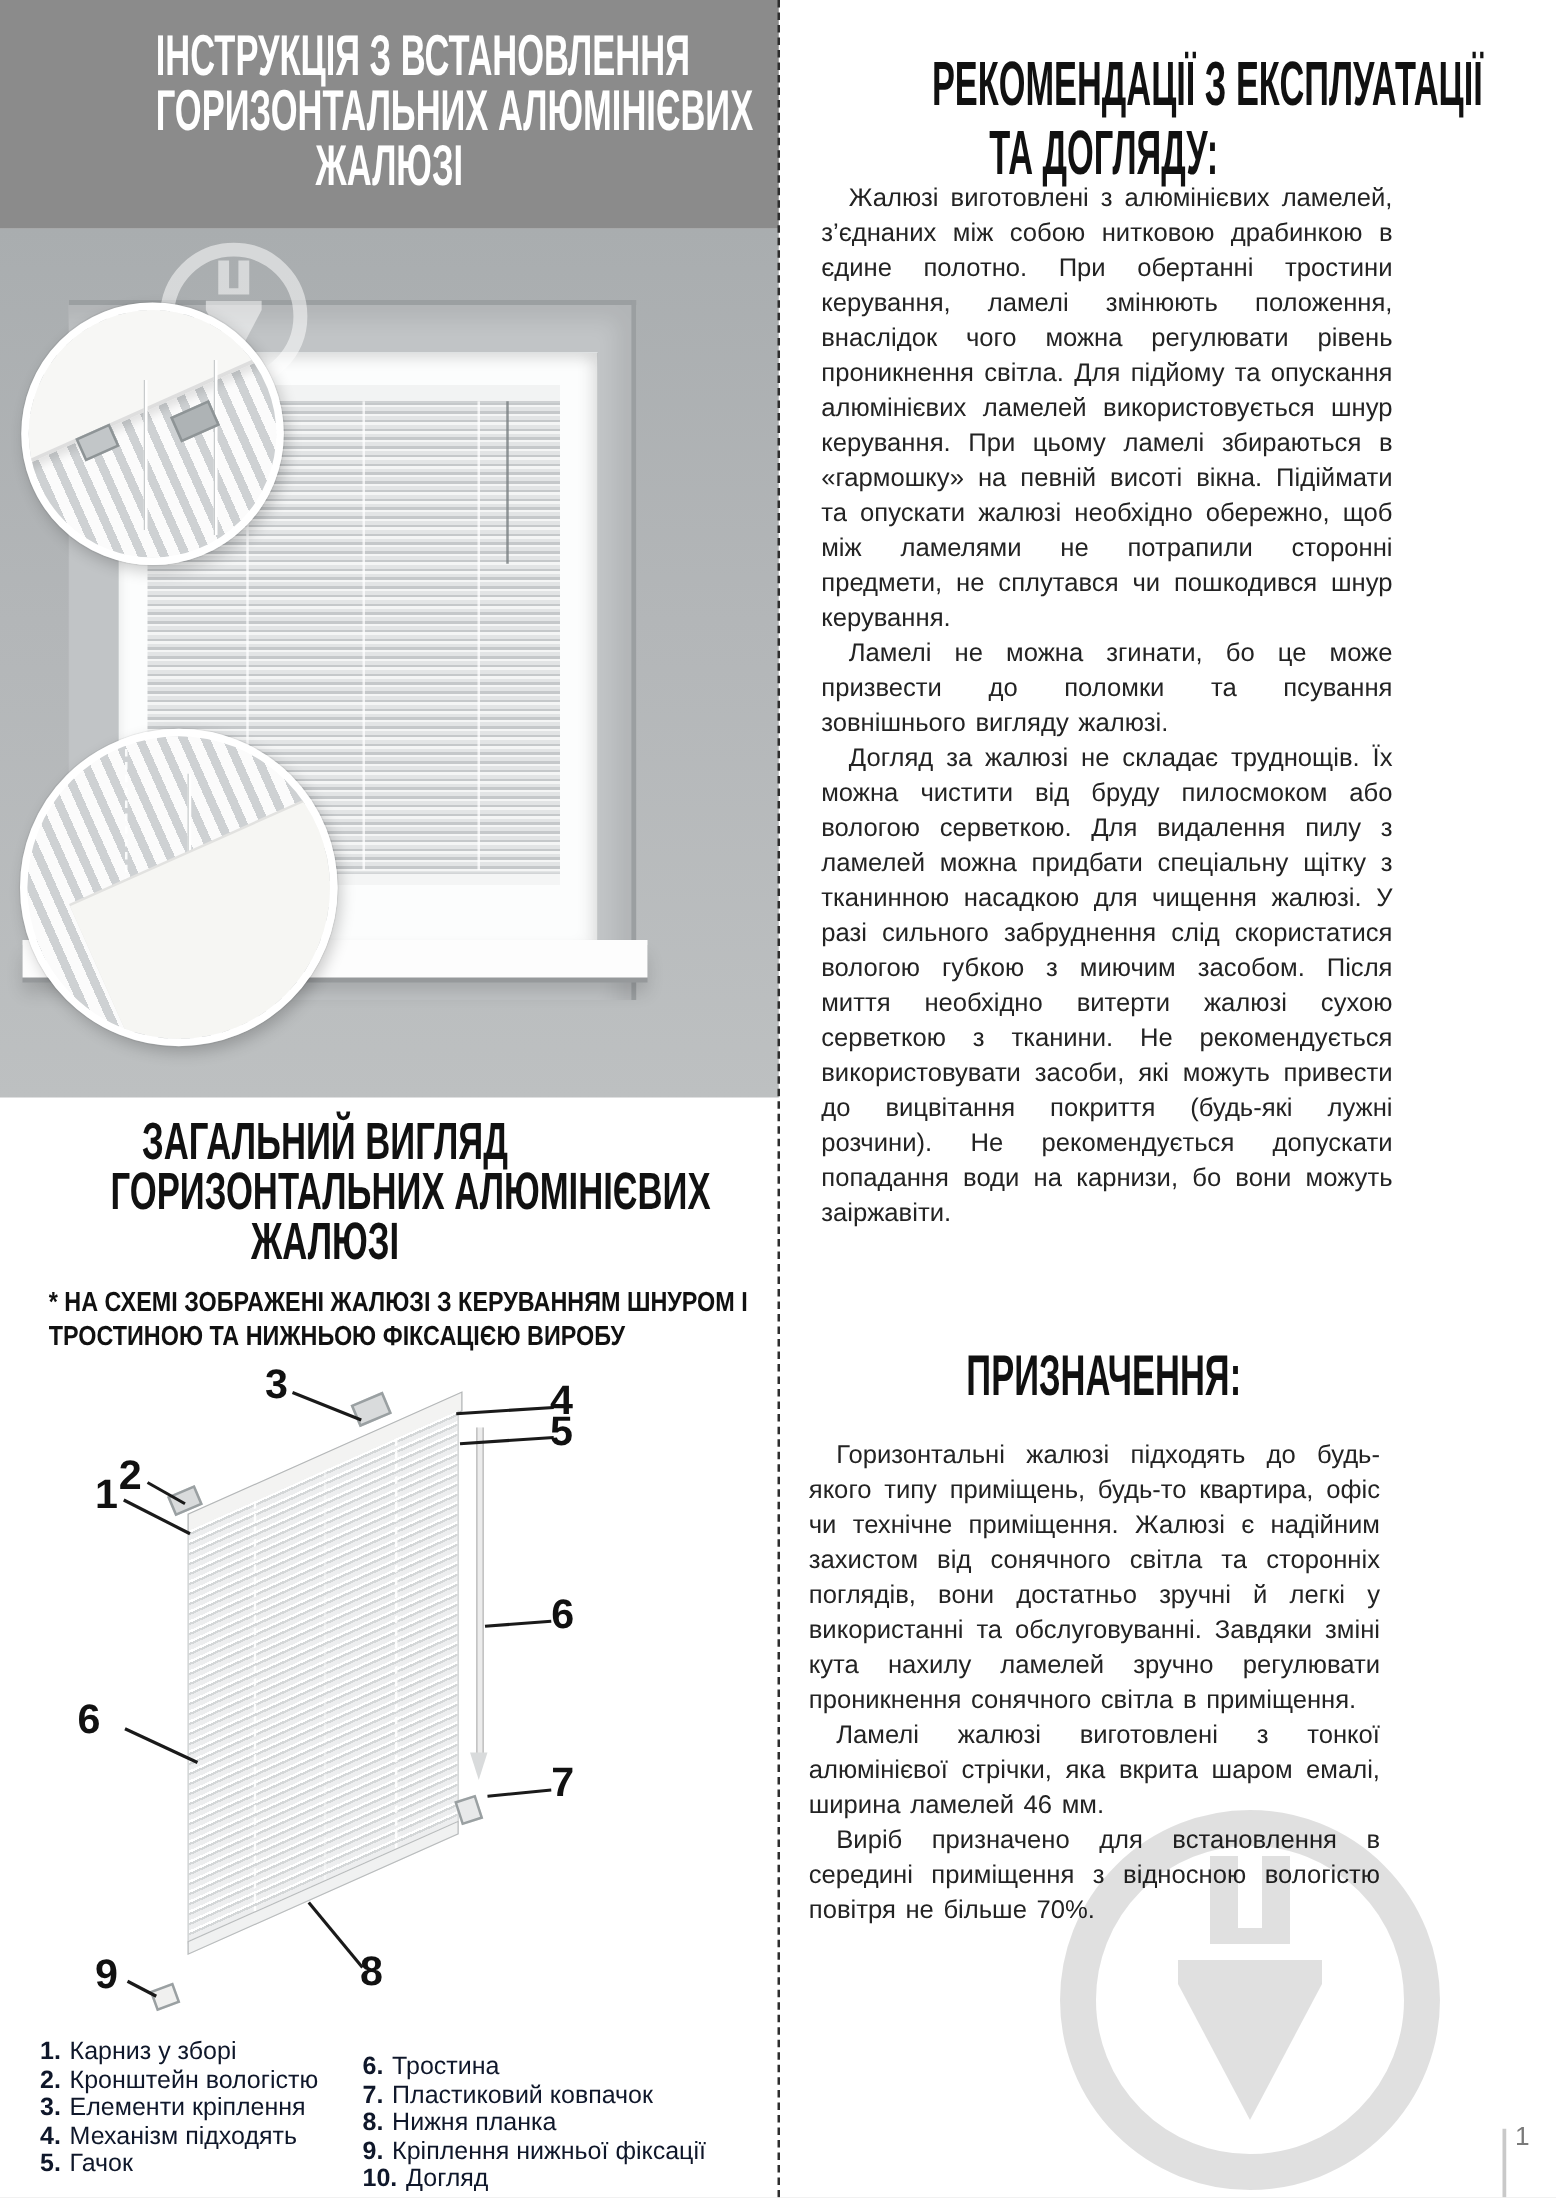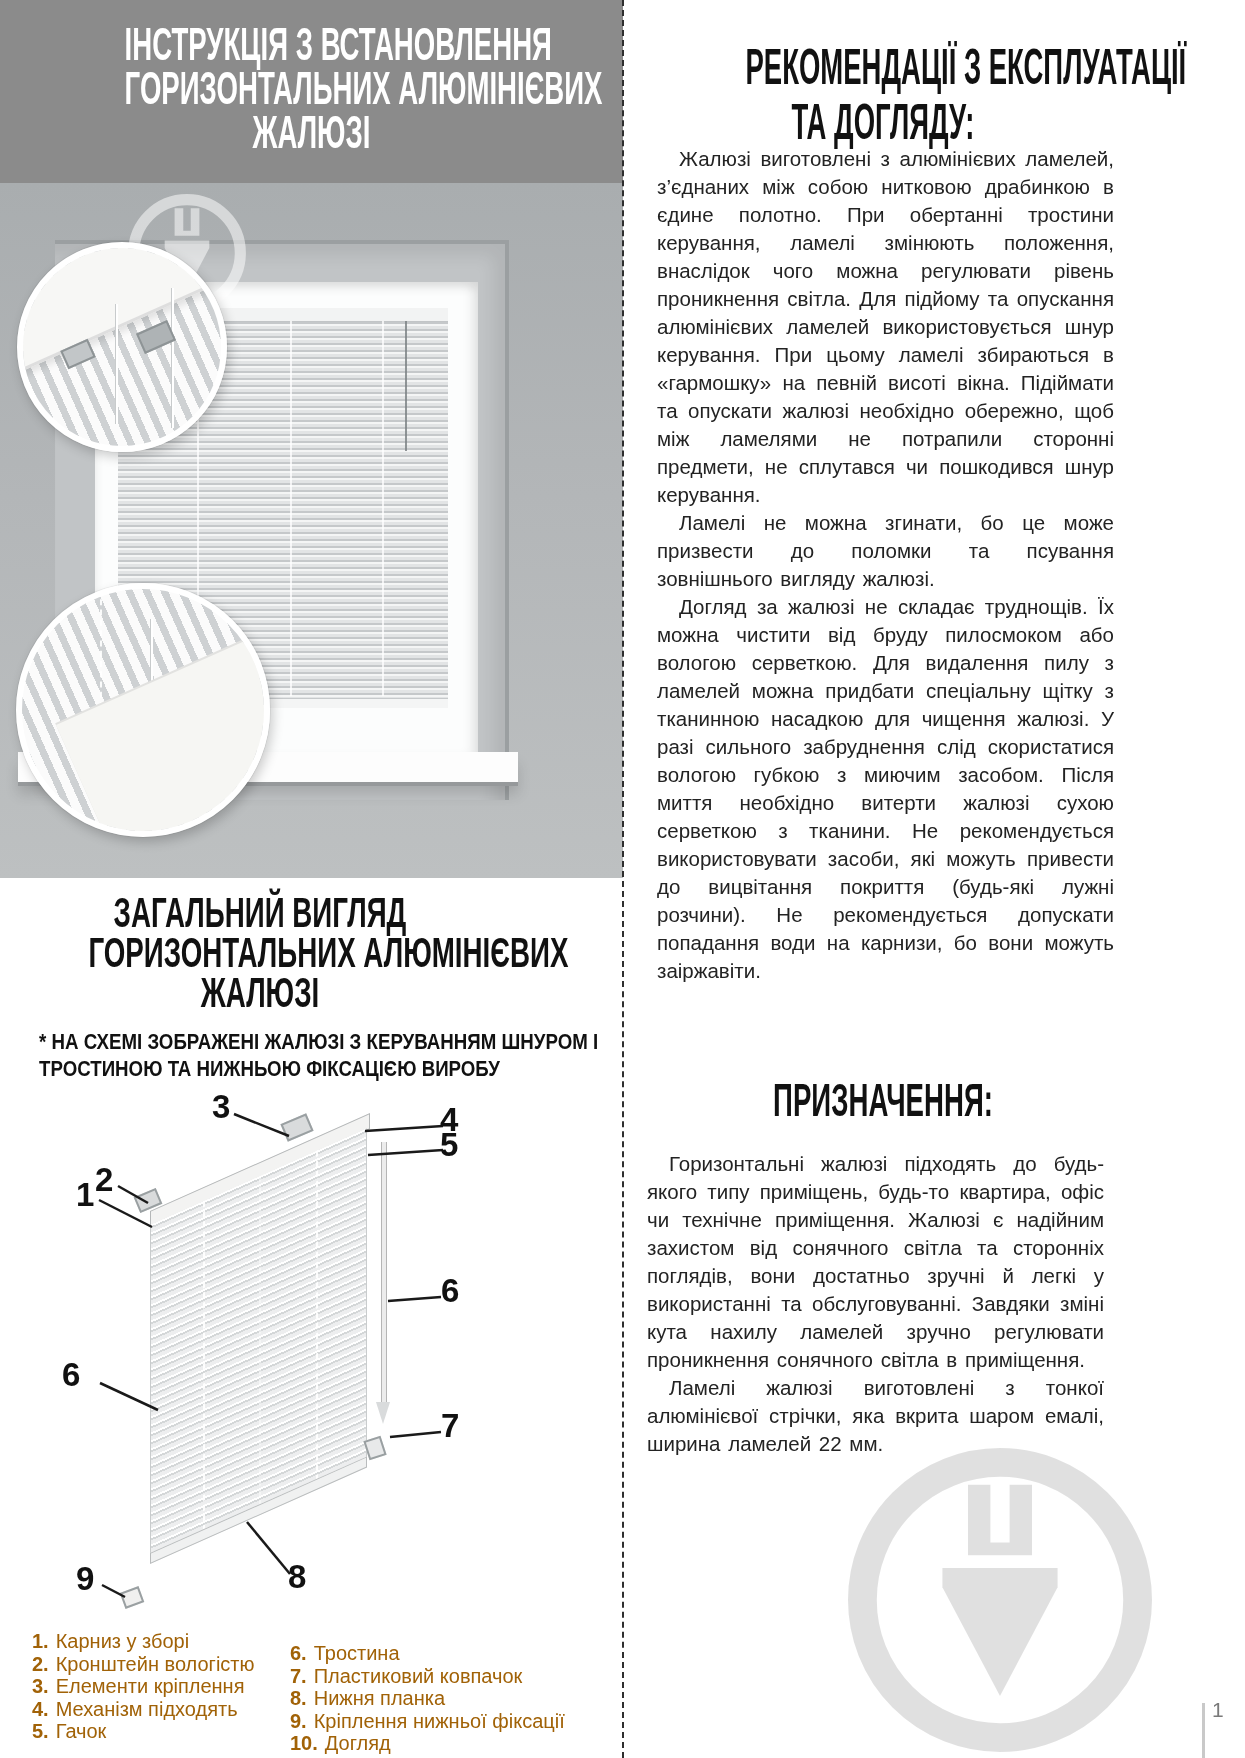--- a/index.html
+++ b/index.html
@@ -66,21 +66,21 @@
      background:#f0f1f1;border:1px solid #b9bcbd;}
   .d-wand{left:381px;top:1142px;width:4px;height:262px;background:#ececec;border-left:1px solid #b5b5b5;border-right:1px solid #b5b5b5;}
   .d-cone{left:376px;top:1402px;width:0;height:0;border-left:7px solid transparent;border-right:7px solid transparent;border-top:22px solid #d9dbdc;}
   .d-fix{left:366px;top:1438px;width:14px;height:16px;background:#e8e9ea;border:2px solid #9aa0a2;transform:rotate(-18deg);}
   .d-br{background:#d9dbdc;border:2px solid #9aa0a2;transform:rotate(-23deg);}
   .d-fix9{left:122px;top:1589px;width:16px;height:13px;background:#f0f0ef;border:2px solid #9aa0a2;transform:rotate(-20deg);}
   .co{position:absolute;font-weight:700;font-size:33px;color:#111;line-height:1;}
   .d-svg{left:0;top:1090px;width:520px;height:520px;}
   .d-svg line{stroke:#1a1a1a;stroke-width:2.5;}
   
-  .legend{left:32px;top:1630px;width:575px;display:flex;font-size:20px;line-height:22.5px;color:#a16207;}
+  .legend{left:32px;top:1630px;width:575px;display:flex;font-size:20px;line-height:22.5px;color:#0f172a;}
   .lcol1{width:258px;}
   .lcol2{width:317px;margin-top:12px;}
   .lrow{white-space:nowrap;}
   .ln{font-weight:700;margin-right:7px;}
   
   .pnum-line{left:1202px;top:1703px;width:3px;height:55px;background:#c9c9c9;}
   .pnum{left:1212px;top:1698px;font-size:21px;color:#7a7a7a;}
 </style>
 </head>
 <body>
@@ -197,21 +197,22 @@
   <div class="abs copy rec-copy">
     <p>Жалюзі виготовлені з алюмінієвих ламелей, з’єднаних між собою нитковою драбинкою в єдине полотно. При обертанні тростини керування, ламелі змінюють положення, внаслідок чого можна регулювати рівень проникнення світла. Для підйому та опускання алюмінієвих ламелей використовується шнур керування. При цьому ламелі збираються в «гармошку» на певній висоті вікна. Підіймати та опускати жалюзі необхідно обережно, щоб між ламелями не потрапили сторонні предмети, не сплутався чи пошкодився шнур керування.</p>
     <p>Ламелі не можна згинати, бо це може призвести до поломки та псування зовнішнього вигляду жалюзі.</p>
     <p>Догляд за жалюзі не складає труднощів. Їх можна чистити від бруду пилосмоком або вологою серветкою. Для видалення пилу з ламелей можна придбати спеціальну щітку з тканинною насадкою для чищення жалюзі. У разі сильного забруднення слід скористатися вологою губкою з миючим засобом. Після миття необхідно витерти жалюзі сухою серветкою з тканини. Не рекомендується використовувати засоби, які можуть привести до вицвітання покриття (будь-які лужні розчини). Не рекомендується допускати попадання води на карнизи, бо вони можуть заіржавіти.</p>
   </div>
 
   <div class="abs cond pur-title">ПРИЗНАЧЕННЯ:</div>
 
   <div class="abs copy pur-copy">
     <p>Горизонтальні жалюзі підходять до будь-якого типу приміщень, будь-то квартира, офіс чи технічне приміщення. Жалюзі є надійним захистом від сонячного світла та сторонніх поглядів, вони достатньо зручні й легкі у використанні та обслуговуванні. Завдяки зміні кута нахилу ламелей зручно регулювати проникнення сонячного світла в приміщення.</p>
-    <p>Ламелі жалюзі виготовлені з тонкої алюмінієвої стрічки, яка вкрита шаром емалі, ширина ламелей 22 мм.</p>
+    <p>Ламелі жалюзі виготовлені з тонкої алюмінієвої стрічки, яка вкрита шаром емалі, ширина ламелей 46 мм.</p>
+    <p>Виріб призначено для встановлення в середині приміщення з відносною вологістю повітря не більше 70%.</p>
   </div>
 
   <div class="abs wm wm2">
     <svg viewBox="0 0 100 100">
       <circle cx="50" cy="50" r="43" fill="none" stroke="currentColor" stroke-width="9"></circle>
       <path fill="currentColor" d="M40 14 h7 v18 h6 V14 h7 v22 H40 z"></path>
       <path fill="currentColor" d="M32 40 h36 v6 L50 80 32 46 z"></path>
     </svg>
   </div>
 

